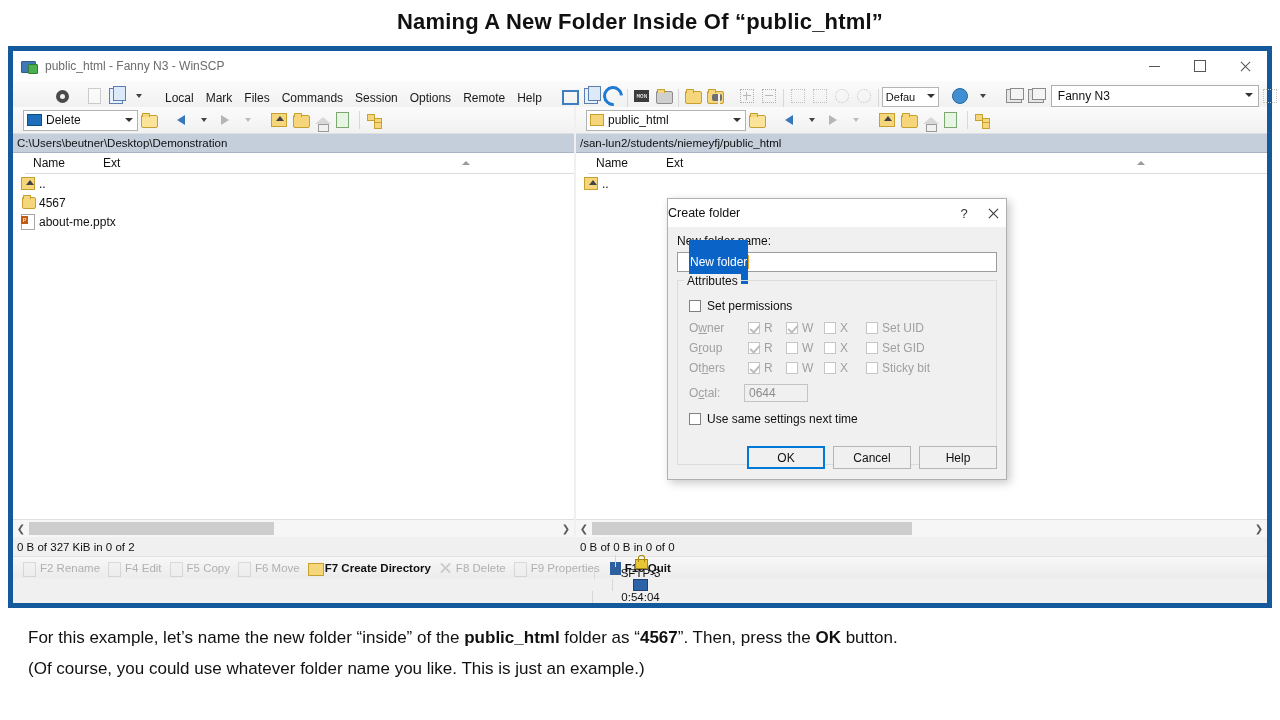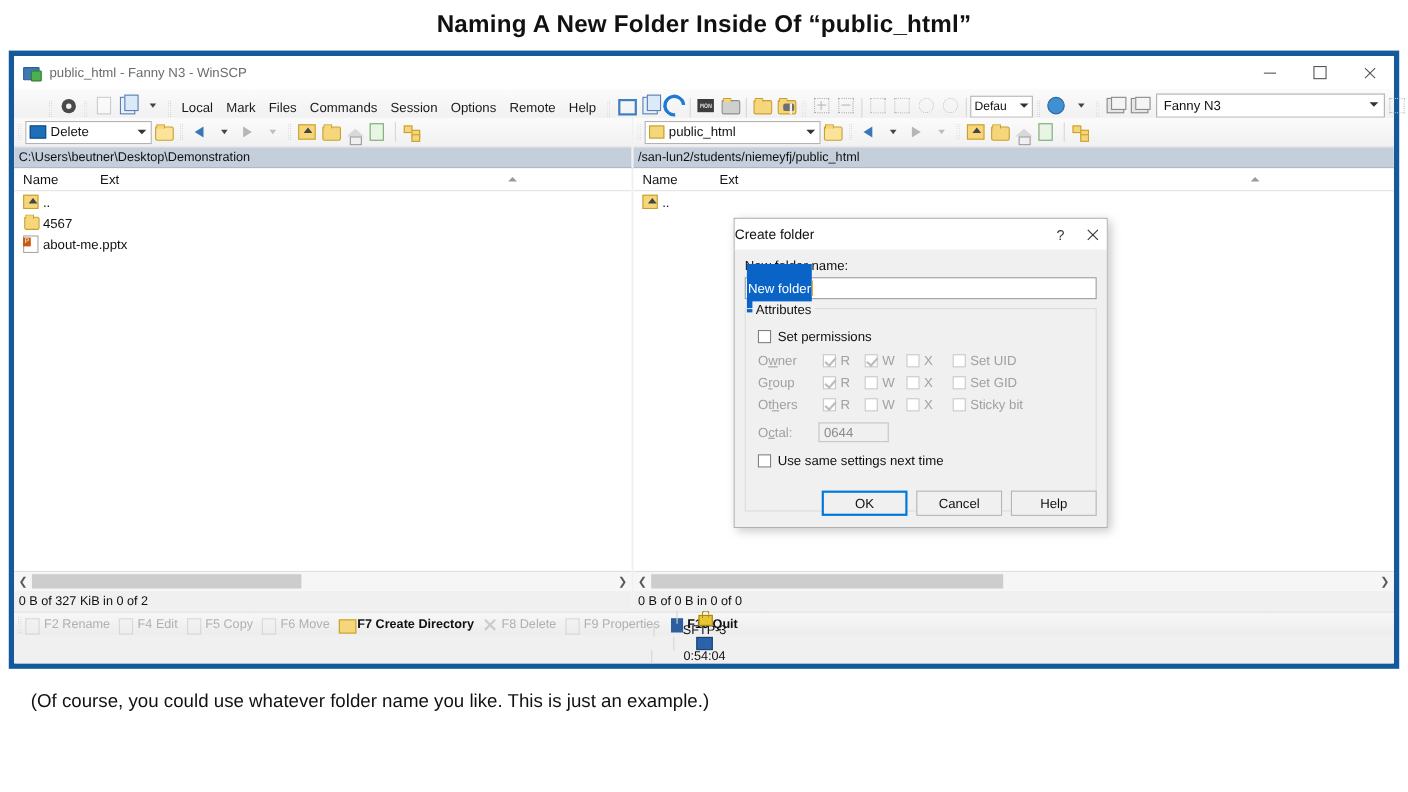--- a/index.html
+++ b/index.html
@@ -129,21 +129,21 @@
   .path-combo .arw{position:absolute;right:4px;top:7px;border-left:4px solid transparent;border-right:4px solid transparent;border-top:4px solid #333;}
   .desk-ic{width:13px;height:10px;background:#1c6fb8;border:1px solid #0f4e85;margin-right:4px;flex:0 0 auto;}
   .yel-ic{width:12px;height:10px;background:#f6d67a;border:1px solid #c8a030;margin-right:4px;flex:0 0 auto;}
 
   .pathbar{
     height:18px;background:#c5cedb;font-size:11.5px;color:#101010;
     display:flex;align-items:center;padding-left:4px;border-bottom:1px solid #a9b4c4;
   }
   .colhdr{
     height:20px;background:#ffffff;border-bottom:1px solid #dcdcdc;
-    display:flex;align-items:center;font-size:12px;color:#111;position:relative;
+    display:flex;align-items:center;font-size:12px;color:#111;position:relative;margin-left:12px;
   }
   .colhdr .c-name{width:70px;padding-left:8px;}
   .colhdr .c-ext{width:120px;}
   .sortcaret{position:absolute;width:0;height:0;border-left:4px solid transparent;border-right:4px solid transparent;border-bottom:4px solid #9a9a9a;}
   .filelist{flex:1;background:#ffffff;position:relative;overflow:hidden;}
   .frow{height:19px;display:flex;align-items:center;font-size:12px;color:#111;padding-left:8px;}
   .frow .fi{width:18px;display:flex;align-items:center;flex:0 0 auto;}
 
   .hscroll{height:17px;background:#f6f6f6;border-top:1px solid #dfdfdf;display:flex;align-items:center;position:relative;}
   .hs-btn{width:16px;height:15px;display:flex;align-items:center;justify-content:center;color:#5a5a5a;font-size:10px;}
@@ -199,21 +199,21 @@
   .dlg-body{position:absolute;left:0;top:28px;right:0;bottom:0;background:#f0f0f0;}
   .lbl{font-size:12px;color:#101010;}
   .lbl .u{text-decoration:underline;}
   .lbl.dim{color:#a0a0a0;}
   .nf-label{position:absolute;left:9px;top:7px;}
   .nf-input{
     position:absolute;left:9px;top:25px;width:320px;height:20px;
     background:#fff;border:1px solid #9c9c9c;box-sizing:border-box;
     display:flex;align-items:center;padding-left:1px;
   }
-  .nf-input .sel{background:#0a64c8;color:#fff;font-size:12px;padding:15px 1px;}
+  .nf-input .sel{background:#0a64c8;color:#fff;font-size:12px;padding:15px 1px;margin-left:10px;}
   .nf-input .car{width:1px;height:14px;background:#f0a020;}
 
   .group{
     position:absolute;left:9px;top:53px;width:320px;height:185px;
     border:1px solid #dcdcdc;box-sizing:border-box;
   }
   .group-lbl{position:absolute;left:16px;top:47px;background:#f0f0f0;padding:0 3px;font-size:12px;color:#101010;}
 
   .cbx{width:12px;height:12px;border:1px solid #808080;background:#fff;box-sizing:border-box;display:inline-block;position:relative;vertical-align:middle;}
   .cbx.dis{border-color:#c6c6c6;background:#fff;}
@@ -732,14 +732,15 @@
 
     <div class="dlg-buttons">
       <div class="btn default">OK</div>
       <div class="btn">Cancel</div>
       <div class="btn">Help</div>
     </div>
   </div>
 </div>
 
 <div class="caption">
+  <div><span>For this example, let’s name the new folder “inside” of the </span><b>public_html</b><span> folder as “</span><b>4567</b><span>”. Then, press the </span><b>OK</b><span> button.</span></div>
   <div>(Of course, you could use whatever folder name you like. This is just an example.)</div>
 </div>
 
 </body></html>

